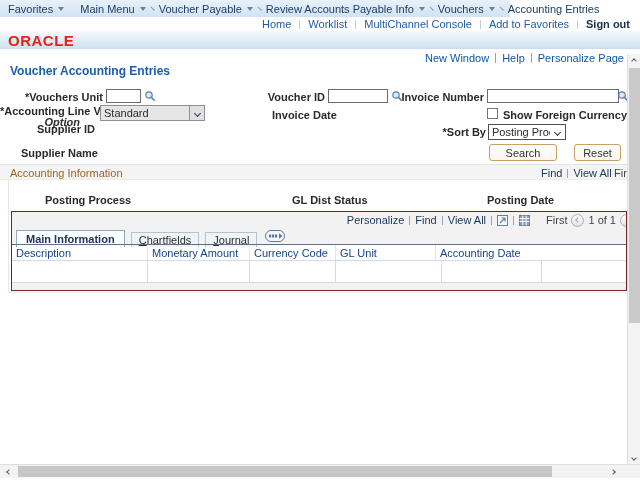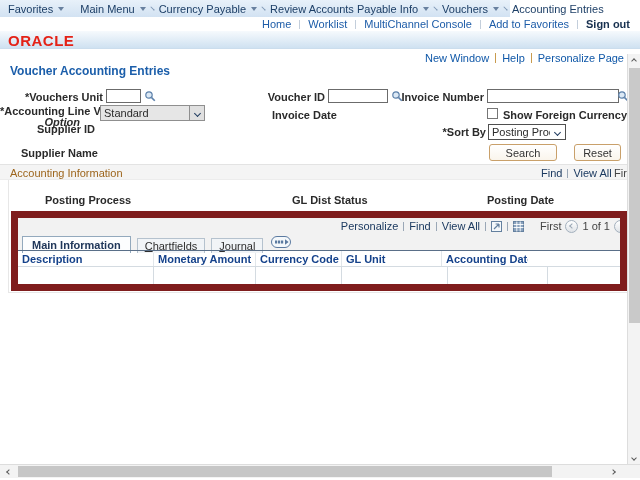--- a/index.html
+++ b/index.html
@@ -70,21 +70,21 @@
   .gsep { width:1px; height:9px; background:#9aa7b6; margin:0 5px; }
   .secfirst { position:absolute; left:614px; top:2px; width:13px; overflow:hidden; color:#444; white-space:nowrap; }
 
   
   .groupbox { position:absolute; left:8px; top:180px; width:620px; height:113px;
     border-left:1px solid #e7e7e7; border-right:1px solid #e7e7e7; border-bottom:1px solid #e7e7e7; }
   .glbl { position:absolute; font-weight:bold; color:#2a2a2a; white-space:nowrap; }
 
   
   .grid { position:absolute; left:2px; top:31px; width:616px; height:80px; background:#f2f2f2;
-    border:7px solid #7f1d1d; overflow:hidden; }
+    border:1px solid #7f1d1d; overflow:hidden; }
   .gridtoolbar { height:16px; display:flex; align-items:center; justify-content:flex-end;
     padding-right:0; color:#1c3a60; }
   .gridtoolbar a { color:#1c3a60; text-decoration:none; cursor:pointer; white-space:nowrap; }
   .tbicon { width:11px; height:11px; display:inline-block; cursor:pointer; }
   .navcircle { width:13px; height:13px; border-radius:50%; border:1px solid #a3b0bd;
     background:linear-gradient(#ffffff,#dfe3e7); display:inline-flex; align-items:center;
     justify-content:center; margin:0 4px; flex:0 0 auto; }
   .navcircle .chev { width:4px; height:4px; border-width:1.3px; border-color:#9aa7b4; }
   .navclip { margin-right:-7px; }
   .rangetext { white-space:nowrap; color:#444; }
@@ -94,21 +94,21 @@
   .ps-tab { display:inline-block; vertical-align:bottom; cursor:pointer; white-space:nowrap; }
   .ps-tab.active { height:17px; line-height:16px; padding:0 9px; background:#fcfdfe;
     border:1px solid #93a9bd; border-bottom:none; font-weight:bold; color:#20375a; }
   .ps-tab.inactive { height:15px; line-height:14px; padding:0 7px; background:#f1f4f7;
     border:1px solid #b5c2ce; border-bottom:none; color:#2e2e2e; margin-left:3px; }
   .ps-tab.inactive::first-letter { text-decoration:underline; }
   .tabsicon { display:inline-block; vertical-align:bottom; margin:2px 0 3px 5px; cursor:pointer; }
 
   .gtable { width:616px; background:#fff; }
   .ghead { display:flex; height:16px; border-bottom:1px solid #d4dbe1; background:#fff; }
-  .ghead .cell { font-weight:bold; color:#15428b; padding:2px 0 0 4px; border-right:1px solid #e1e6ea;
+  .ghead .cell { font-weight:normal; color:#15428b; padding:2px 0 0 4px; border-right:1px solid #e1e6ea;
     white-space:nowrap; overflow:hidden; }
   .grow { display:flex; height:22px; border-bottom:1px solid #d4dbe1; background:#fff; }
   .grow .cell { border-right:1px solid #d4dbe1; }
   .gc0{width:136px}.gc1{width:102px}.gc2{width:86px}.gc3{width:106px}.gc4{width:100px}
   .gc5{width:86px; border-right:none !important;}
 
   
   .vscroll { position:absolute; right:0; top:54px; width:13px; height:410px; background:#f3f3f3;
     border-left:1px solid #dddddd; z-index:60; }
   .vbtn { position:absolute; left:0; width:12px; height:13px; display:flex; align-items:center;
@@ -132,21 +132,21 @@
       <span>Favorites</span>
       <span class="dd"></span>
     </span>
     <span class="vdiv"></span>
     <span class="crumb">
       <span>Main Menu</span>
       <span class="dd"></span>
     </span>
     <span class="chev right crumbsep"></span>
     <span class="crumb">
-      <span>Currency Payable</span>
+      <span>Voucher Payable</span>
       <span class="dd"></span>
     </span>
     <span class="chev right crumbsep"></span>
     <span class="crumb">
       <span>Review Accounts Payable Info</span>
       <span class="dd"></span>
     </span>
     <span class="chev right crumbsep"></span>
     <span class="crumb">
       <span>Vouchers</span>

